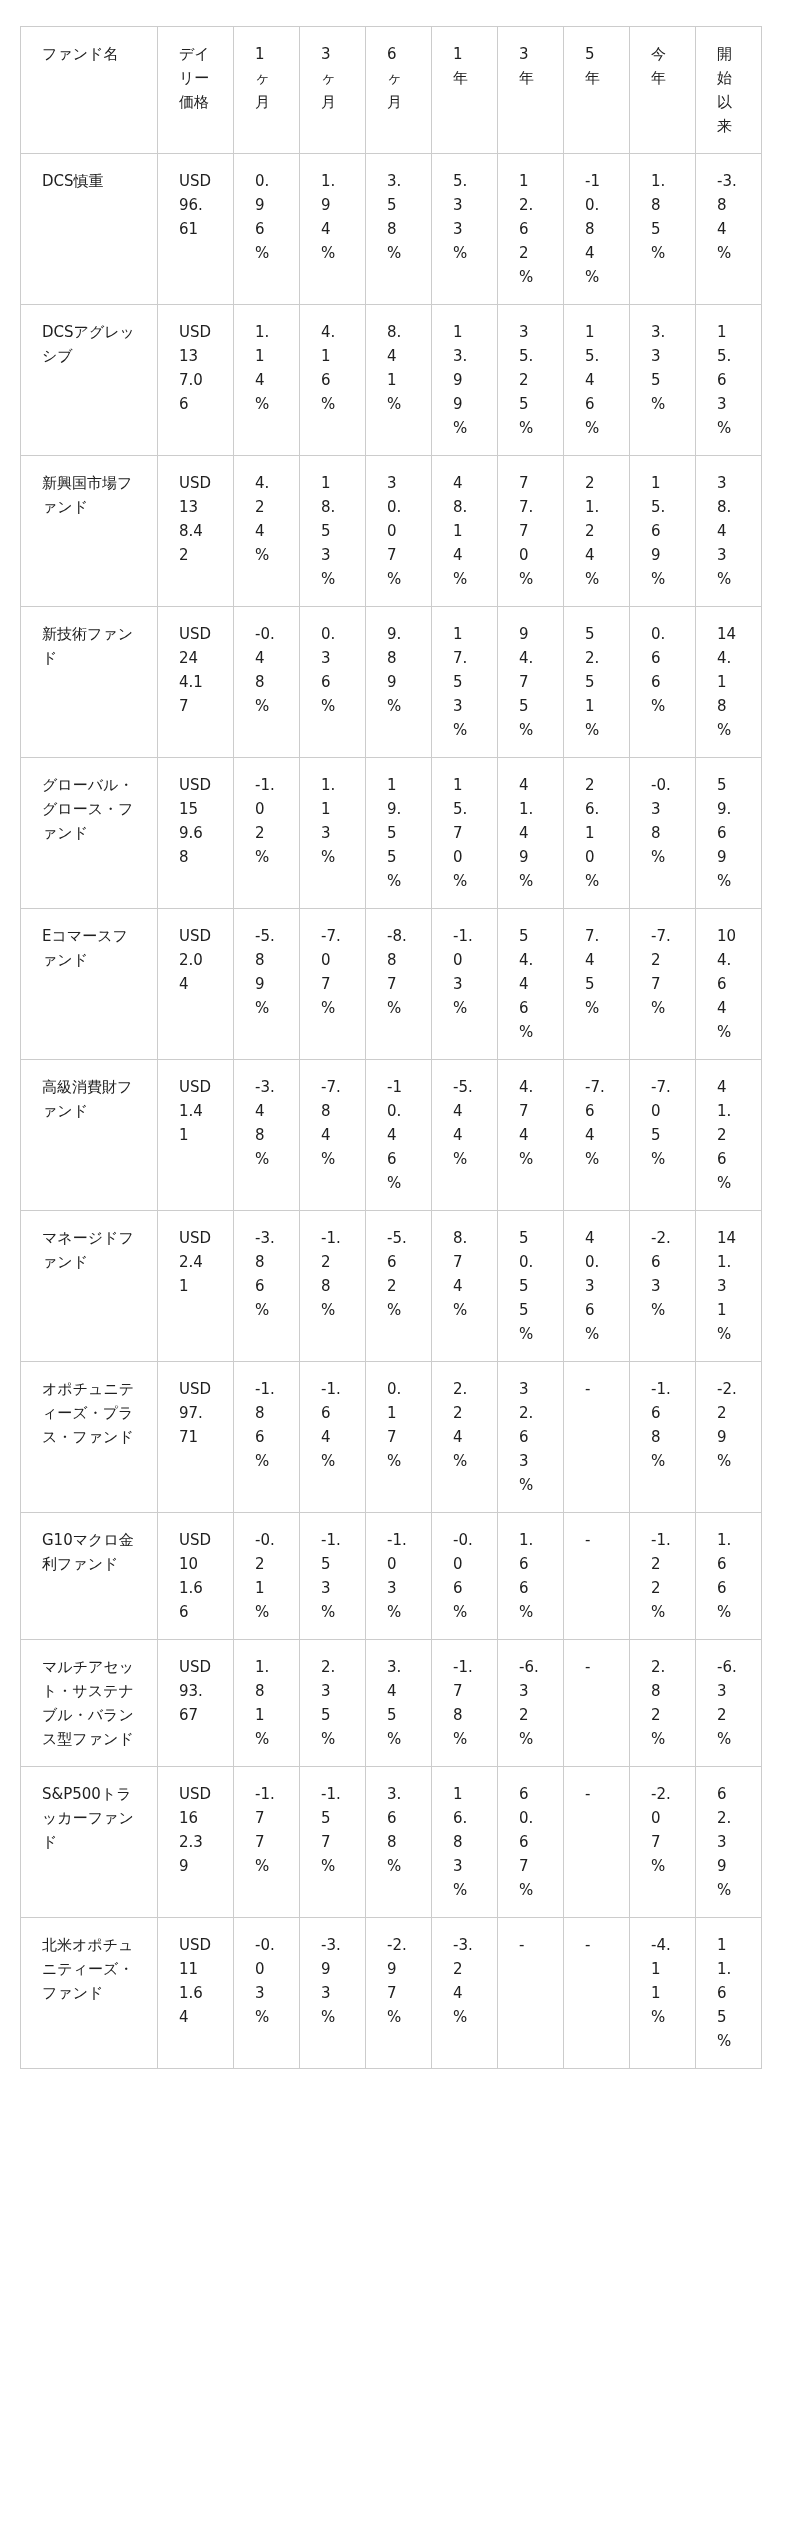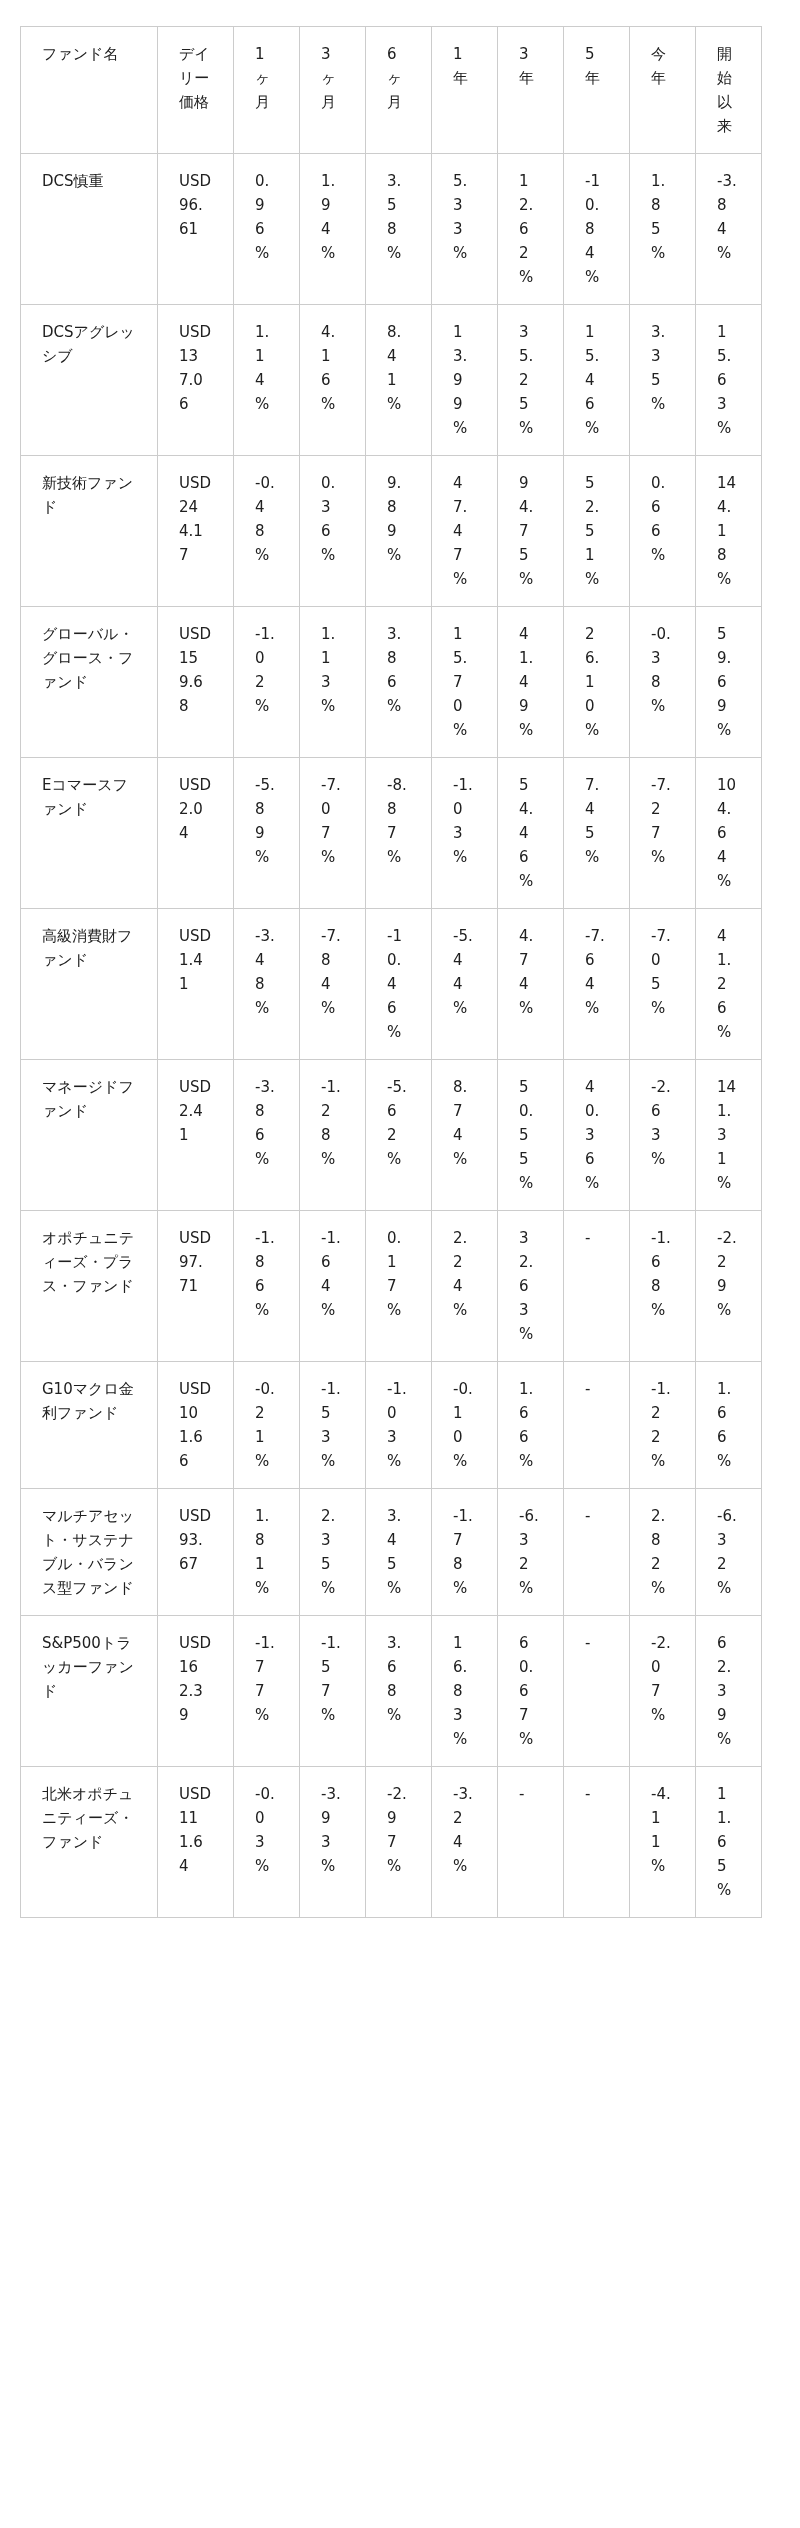--- a/index.html
+++ b/index.html
@@ -80,37 +80,49 @@
           <td>1.14%</td>
           <td>4.16%</td>
           <td>8.41%</td>
           <td>13.99%</td>
           <td>35.25%</td>
           <td>15.46%</td>
           <td>3.35%</td>
           <td>15.63%</td>
         </tr>
         <tr>
+          <td>新興国市場ファンド</td>
+          <td>USD 138.42</td>
+          <td>4.24%</td>
+          <td>18.53%</td>
+          <td>30.07%</td>
+          <td>48.14%</td>
+          <td>77.70%</td>
+          <td>21.24%</td>
+          <td>15.69%</td>
+          <td>38.43%</td>
+        </tr>
+        <tr>
           <td>新技術ファンド</td>
           <td>USD 244.17</td>
           <td>-0.48%</td>
           <td>0.36%</td>
           <td>9.89%</td>
-          <td>47.47%</td>
+          <td>17.53%</td>
           <td>94.75%</td>
           <td>52.51%</td>
           <td>0.66%</td>
           <td>144.18%</td>
         </tr>
         <tr>
           <td>グローバル・グロース・ファンド</td>
           <td>USD 159.68</td>
           <td>-1.02%</td>
           <td>1.13%</td>
-          <td>3.86%</td>
+          <td>19.55%</td>
           <td>15.70%</td>
           <td>41.49%</td>
           <td>26.10%</td>
           <td>-0.38%</td>
           <td>59.69%</td>
         </tr>
         <tr>
           <td>Eコマースファンド</td>
           <td>USD 2.04</td>
           <td>-5.89%</td>
@@ -157,21 +169,21 @@
           <td>-</td>
           <td>-1.68%</td>
           <td>-2.29%</td>
         </tr>
         <tr>
           <td>G10マクロ金利ファンド</td>
           <td>USD 101.66</td>
           <td>-0.21%</td>
           <td>-1.53%</td>
           <td>-1.03%</td>
-          <td>-0.10%</td>
+          <td>-0.06%</td>
           <td>1.66%</td>
           <td>-</td>
           <td>-1.22%</td>
           <td>1.66%</td>
         </tr>
         <tr>
           <td>マルチアセット・サステナブル・バランス型ファンド</td>
           <td>USD 93.67</td>
           <td>1.81%</td>
           <td>2.35%</td>

